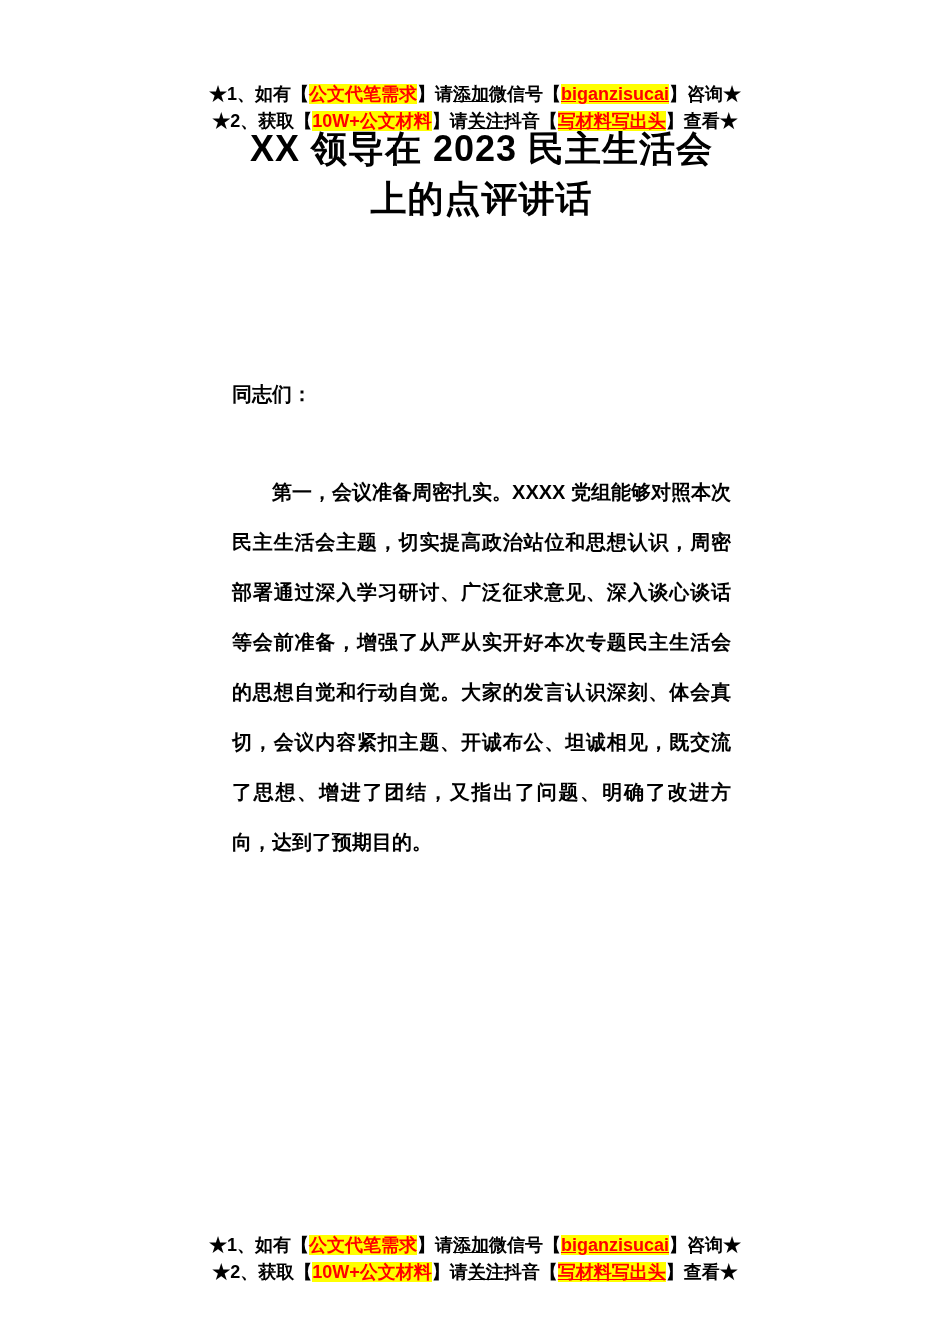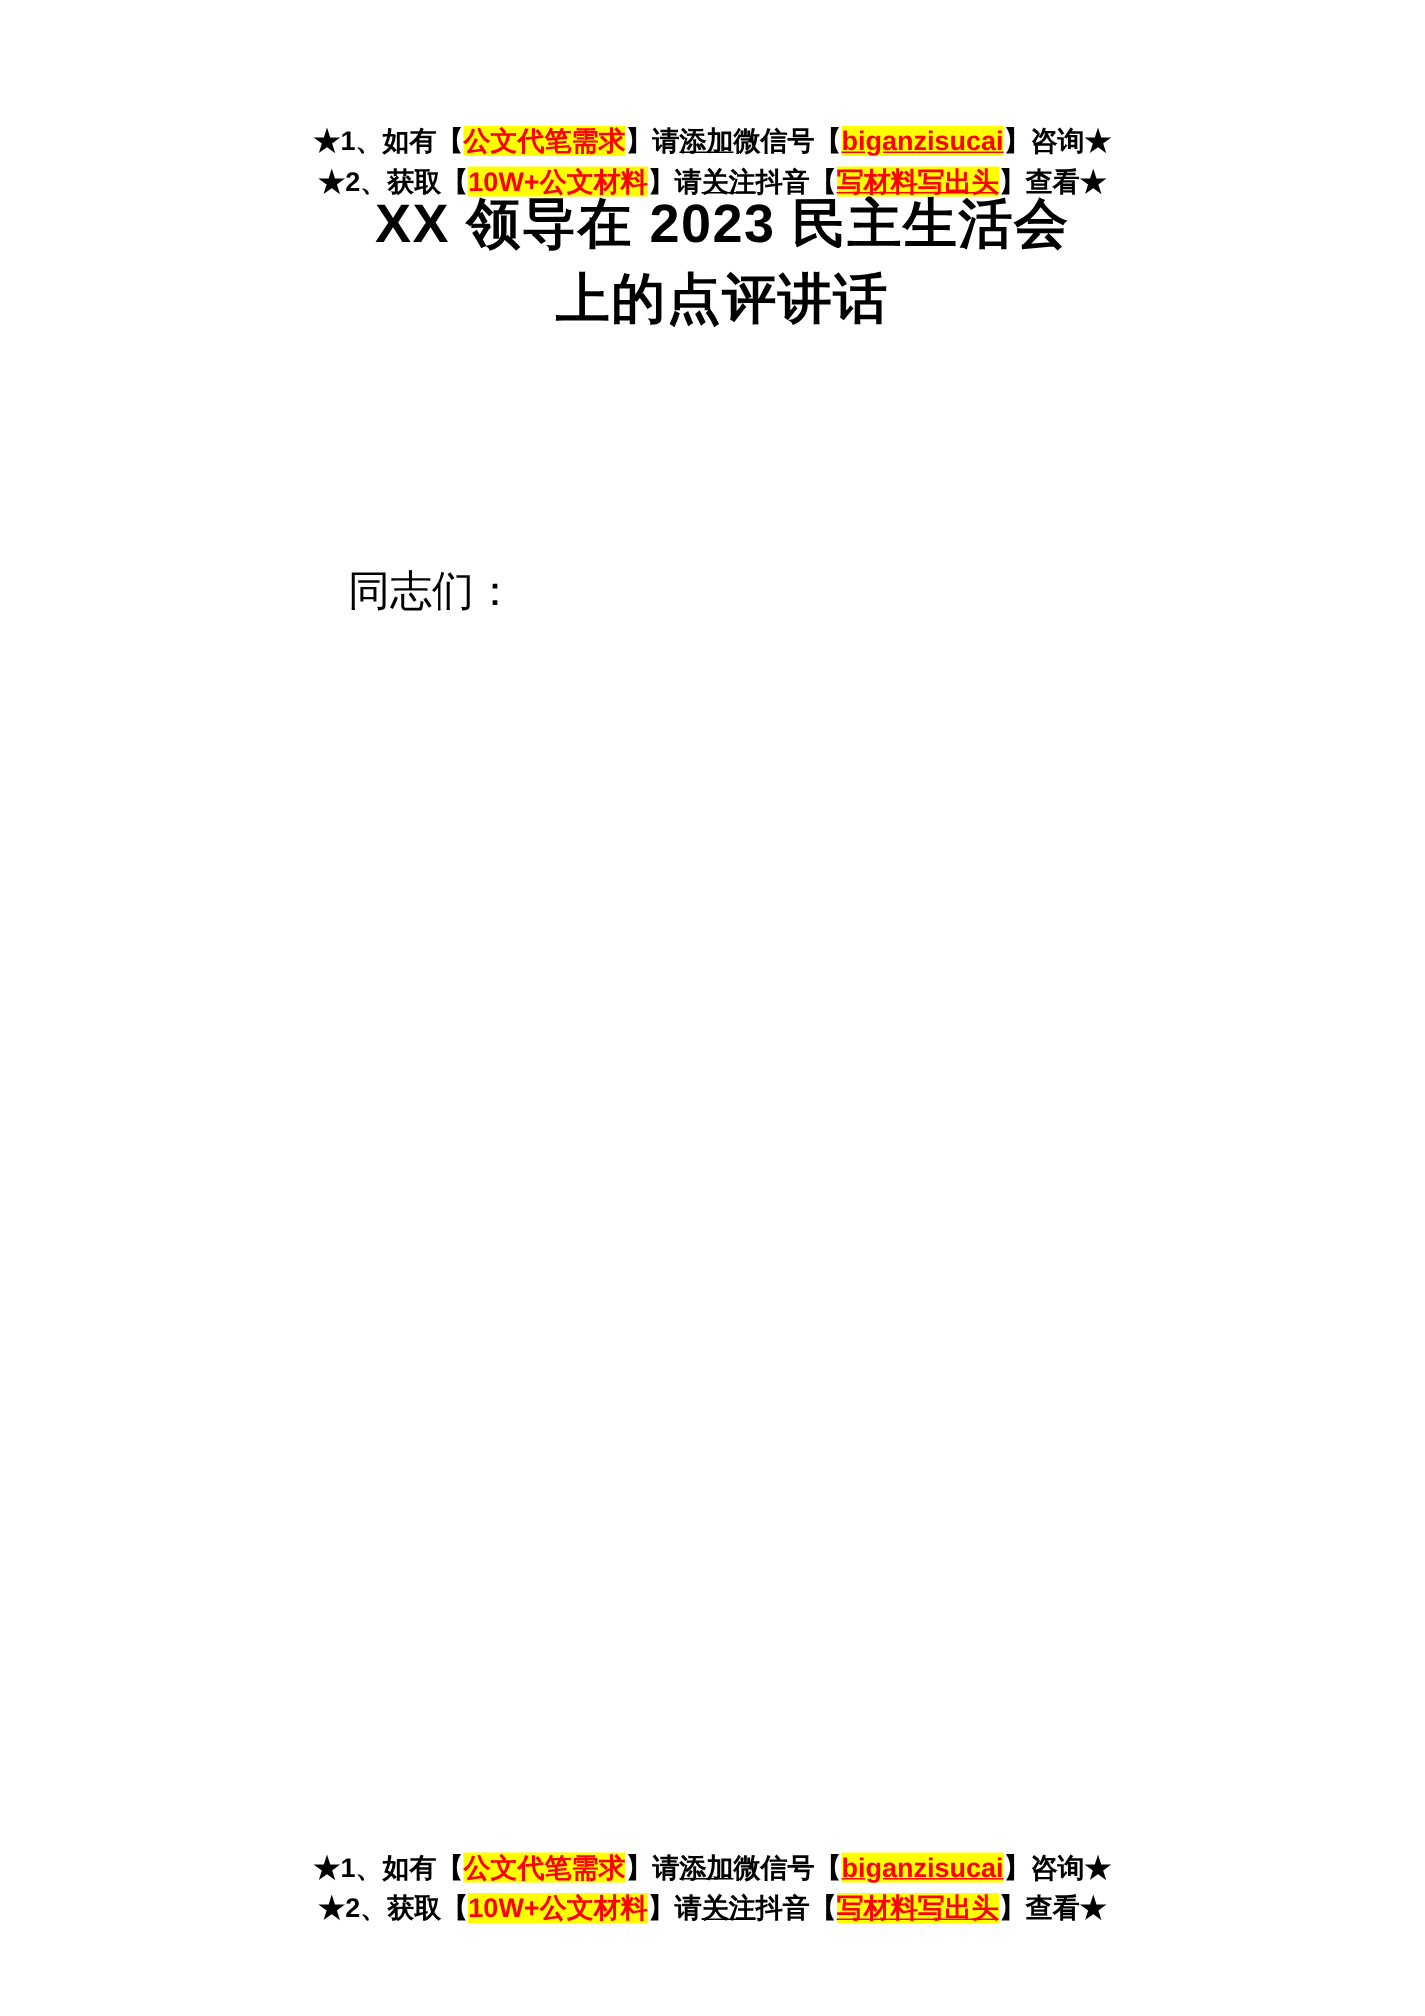--- a/index.html
+++ b/index.html
@@ -34,42 +34,44 @@
   .title {
     margin: 0 0 145px 0;
     font-size: 36px;
     line-height: 50px;
     font-weight: bold;
     text-align: center;
     letter-spacing: 1px;
   }
   .para {
     margin: 48px 0 0 0;
-    font-size: 28px;
+    font-size: 20px;
     line-height: 50px;
     text-align: justify;
     word-break: break-all;
+    font-weight: bold;
   }
   .para:first-child { margin-top: 0; }
   .para.indent { text-indent: 2em; }
 </style>
 </head>
 <body>
 
 <div class="page">
 
   <div class="promo promo-top">
     <div class="promo-line"><span class="seg">★1、如有【</span><span class="seg hl">公文代笔需求</span><span class="seg">】请</span><span class="seg ul">添加</span><span class="seg">微信号【</span><span class="seg hl ul">biganzisucai</span><span class="seg">】咨询★</span></div>
     <div class="promo-line"><span class="seg">★2、获取【</span><span class="seg hl">10W+公文材料</span><span class="seg">】请</span><span class="seg ul">关注</span><span class="seg">抖音【</span><span class="seg hl ul">写材料写出头</span><span class="seg">】查看★</span></div>
   </div>
 
   <div class="content">
     <h1 class="title">XX 领导在 2023 民主生活会上的点评讲话</h1>
     <div>
         <p class="para">同志们：</p>
+        <p class="para indent">第一，会议准备周密扎实。XXXX 党组能够对照本次民主生活会主题，切实提高政治站位和思想认识，周密部署通过深入学习研讨、广泛征求意见、深入谈心谈话等会前准备，增强了从严从实开好本次专题民主生活会的思想自觉和行动自觉。大家的发言认识深刻、体会真切，会议内容紧扣主题、开诚布公、坦诚相见，既交流了思想、增进了团结，又指出了问题、明确了改进方向，达到了预期目的。</p>
       </div>
   </div>
 
   <div class="promo promo-bottom">
     <div class="promo-line"><span class="seg">★1、如有【</span><span class="seg hl">公文代笔需求</span><span class="seg">】请</span><span class="seg ul">添加</span><span class="seg">微信号【</span><span class="seg hl ul">biganzisucai</span><span class="seg">】咨询★</span></div>
     <div class="promo-line"><span class="seg">★2、获取【</span><span class="seg hl">10W+公文材料</span><span class="seg">】请</span><span class="seg ul">关注</span><span class="seg">抖音【</span><span class="seg hl ul">写材料写出头</span><span class="seg">】查看★</span></div>
   </div>
 
 </div>
 

